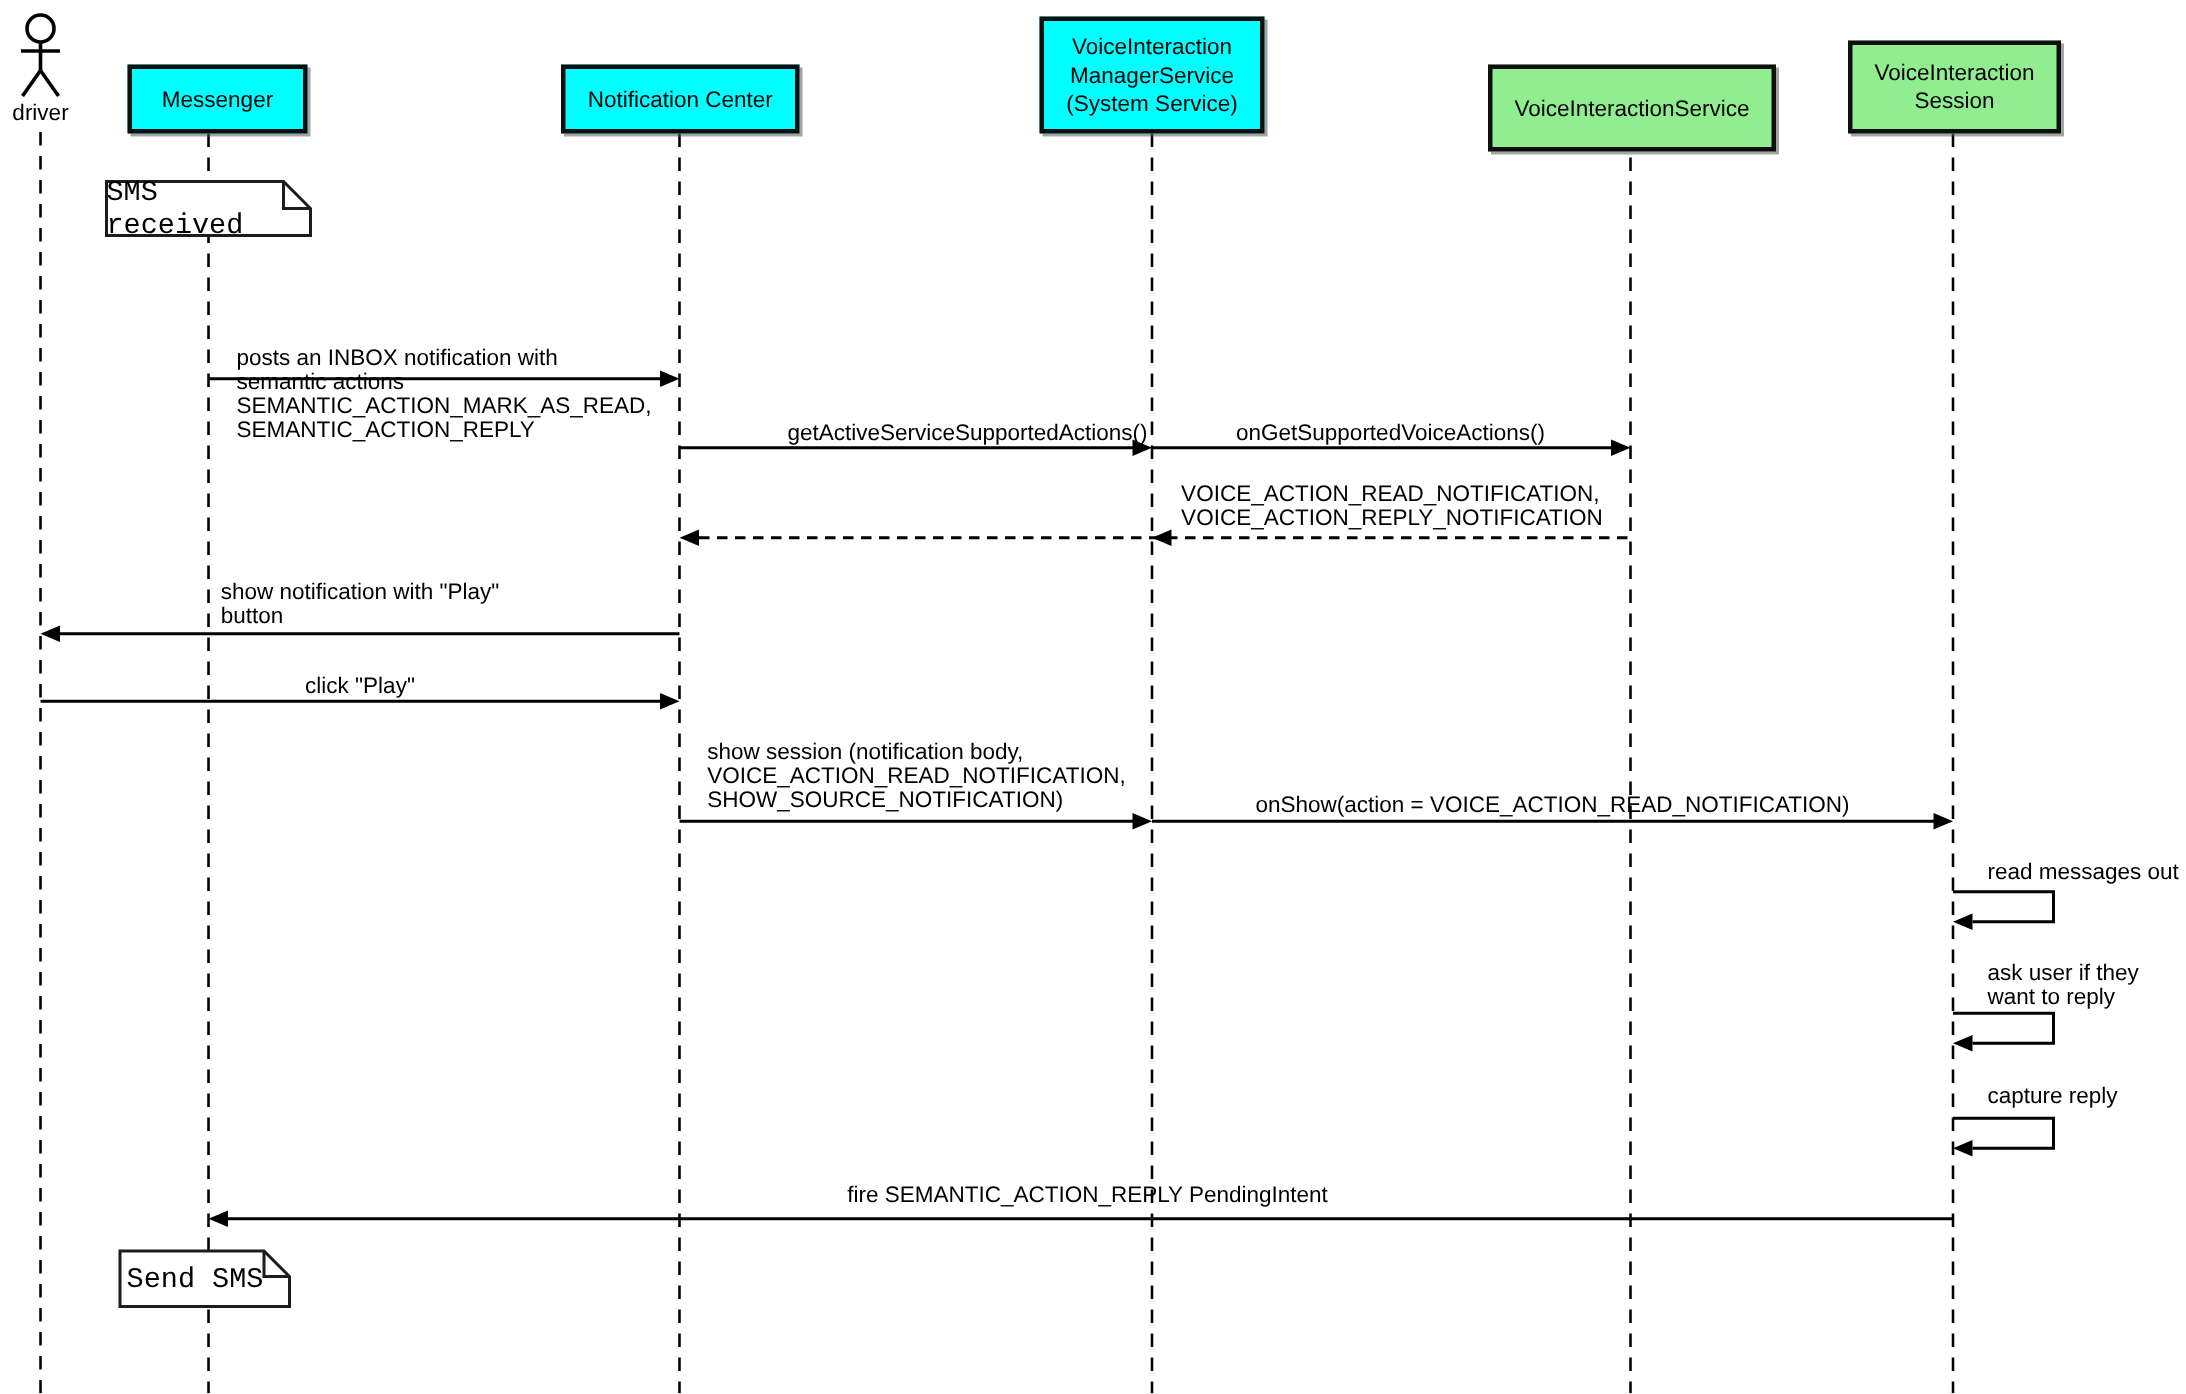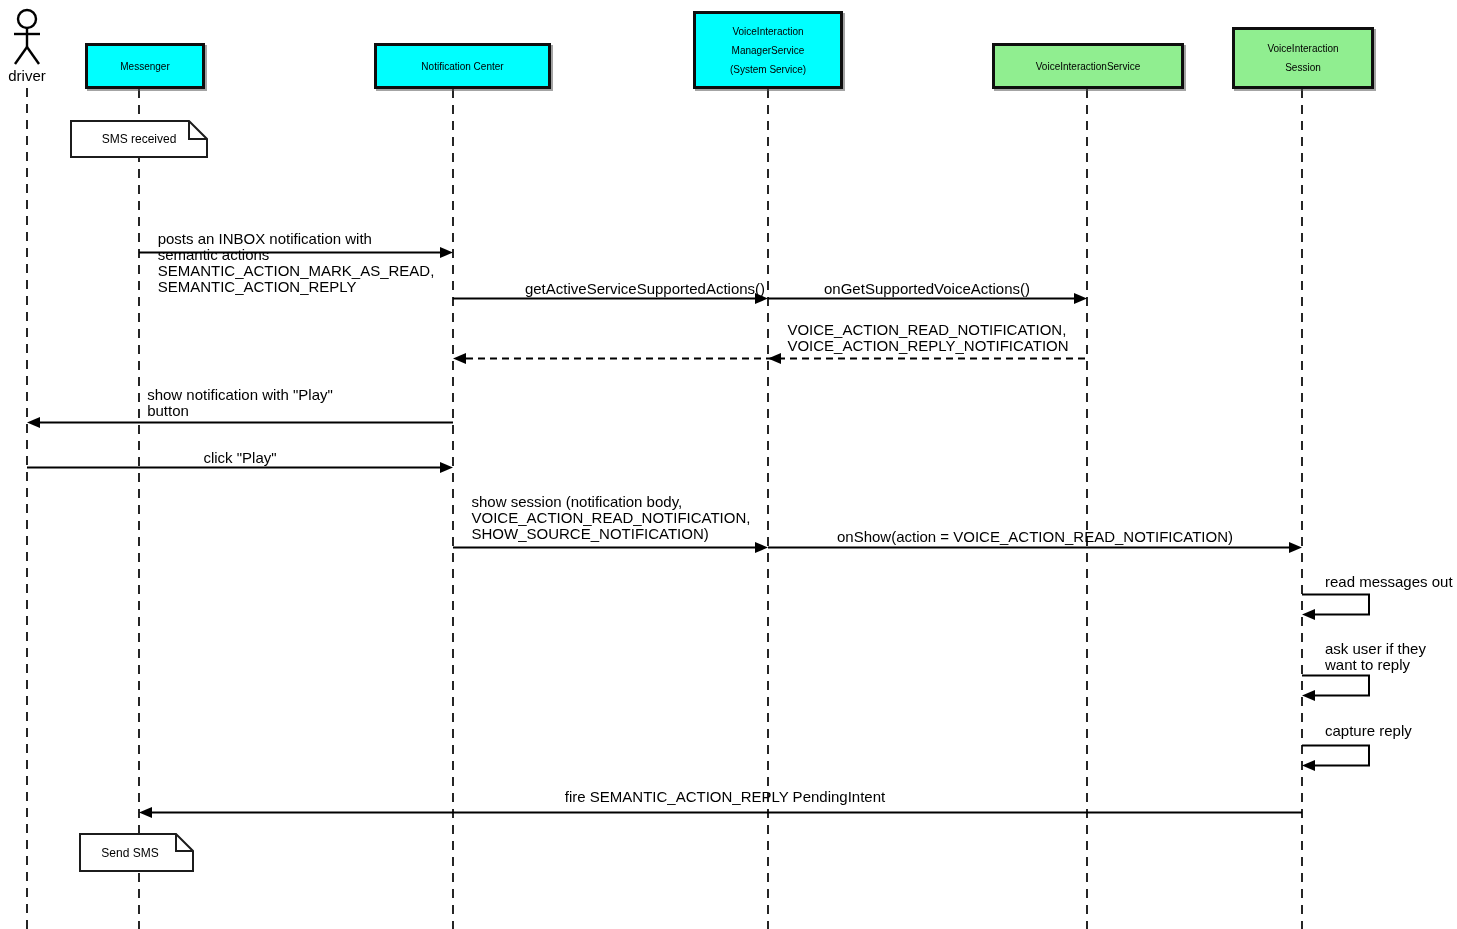--- a/index.html
+++ b/index.html
@@ -6,31 +6,32 @@
   #stage {
     position:relative; width:1457px; height:929px; background:#ffffff;
     font-family:"Liberation Sans", sans-serif; color:#000; overflow:hidden;
   }
   #wires { position:absolute; left:0; top:0; }
 
   .pbox {
     position:absolute; box-sizing:border-box;
     display:flex; align-items:center; justify-content:center;
     border:3px solid #0e0e0e; box-shadow:2px 2px 0 rgba(90,90,90,0.55);
-    font-size:10px; line-height:19px; text-align:center;
+    font-size:15px; line-height:19px; text-align:center;
   }
   .cyan  { background:#00ffff; }
   .green { background:#90ee90; }
 
   .lbl { position:absolute; font-size:15px; line-height:16px; white-space:nowrap; }
   .blk { transform:translateX(-50%); text-align:left; }
 
   .note-label {
     position:absolute; display:flex; align-items:center; justify-content:center;
-    font-size:12px;
+    font-size:19px;
+    font-family:Liberation Mono, monospace;
   }
   .actor-label { position:absolute; transform:translateX(-50%); font-size:15px;text-align:right; }
 </style>
 </head>
 <body>
 
 <div id="stage">
 
   <svg id="wires" width="1457" height="929" viewBox="0 0 1457 929">
 
@@ -88,31 +89,31 @@
       <polygon points="1302,765.5 1315,760 1315,771"></polygon>
       <polygon points="139,812.5 152,807 152,818"></polygon>
     </g>
   </svg>
 
   <div class="actor-label" style="left:27px; top:67px;">driver</div>
 
   <div class="pbox cyan" style="left:85px; top:43px; width:120px; height:46px;">
     <div>Messenger</div>
   </div>
-  <div class="pbox cyan" style="left:374px; top:43px; width:177px; height:46px;">
+  <div class="pbox cyan" style="left:374px; top:43px; width:159px; height:46px;">
     <div>Notification Center</div>
   </div>
   <div class="pbox cyan" style="left:693px; top:11px; width:150px; height:78px;">
     <div>
       <div>VoiceInteraction</div>
       <div>ManagerService</div>
       <div>(System Service)</div>
     </div>
   </div>
-  <div class="pbox green" style="left:992px; top:43px; width:192px; height:46px;">
+  <div class="pbox green" style="left:992px; top:43px; width:192px; height:58px;">
     <div>VoiceInteractionService</div>
   </div>
   <div class="pbox green" style="left:1232px; top:27px; width:142px; height:62px;">
     <div>
       <div>VoiceInteraction</div>
       <div>Session</div>
     </div>
   </div>
 
   <div class="note-label" style="left:71px; top:121px; width:136px; height:36px;">SMS received</div>

